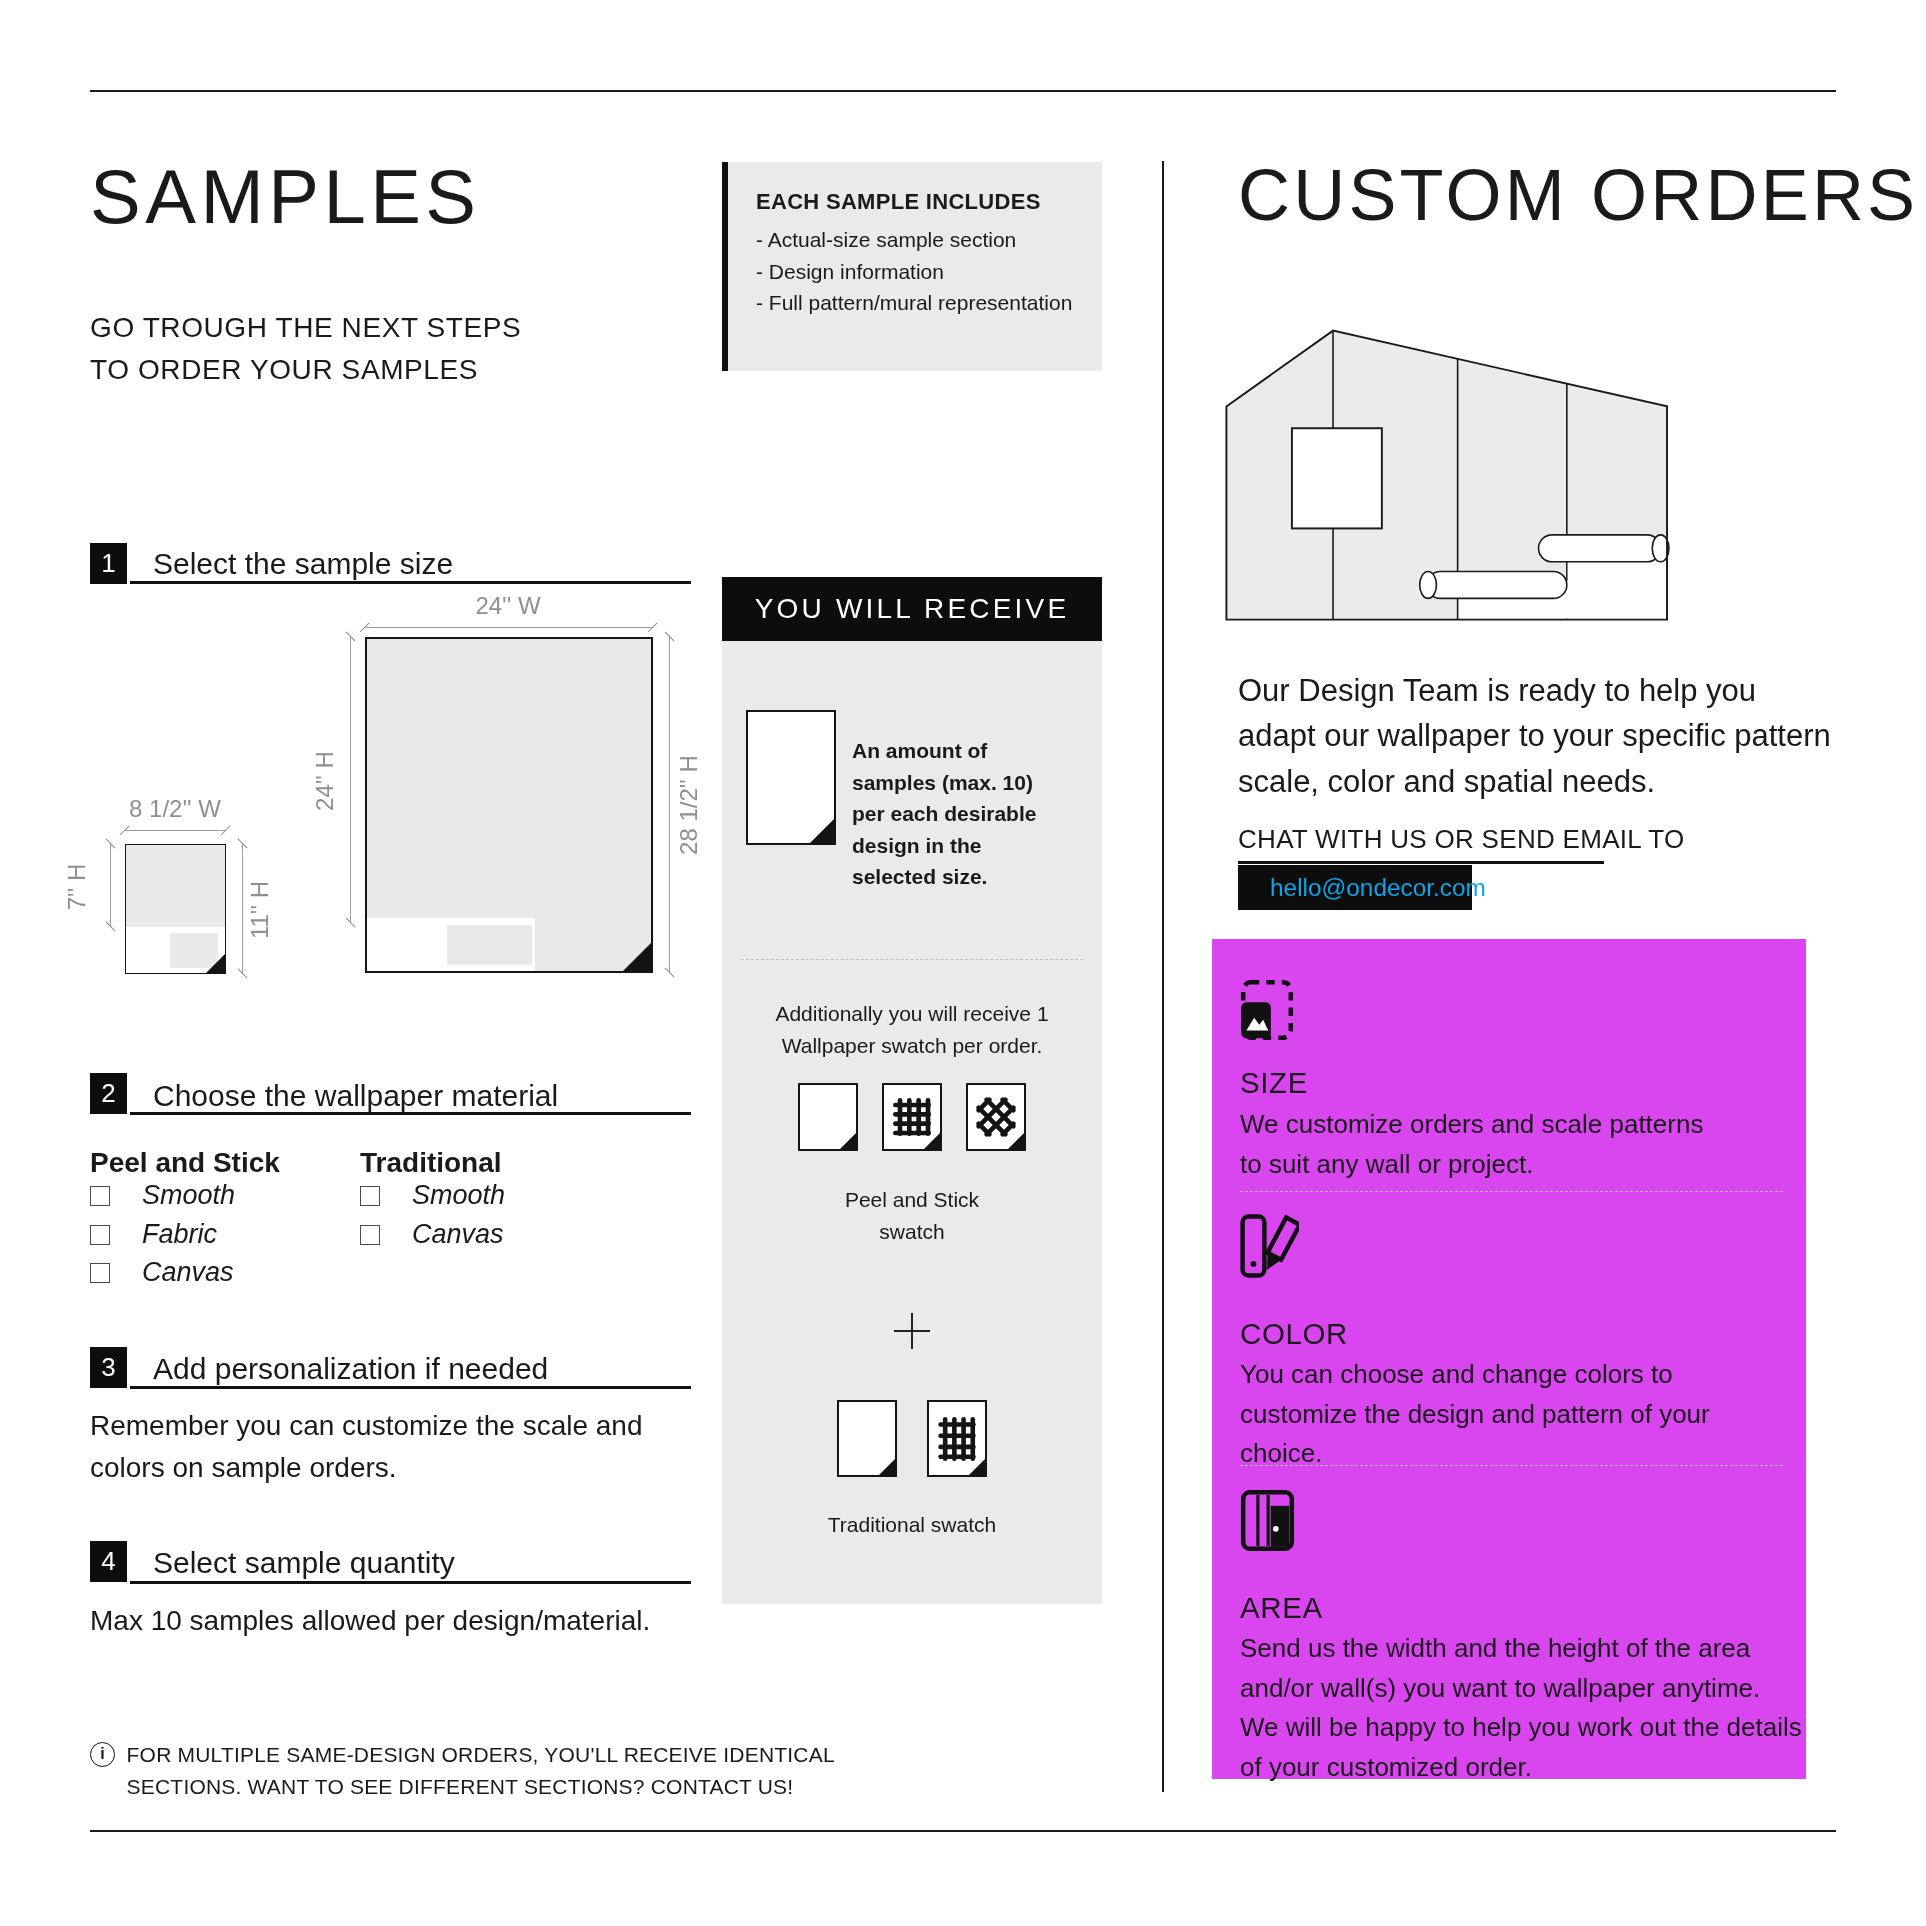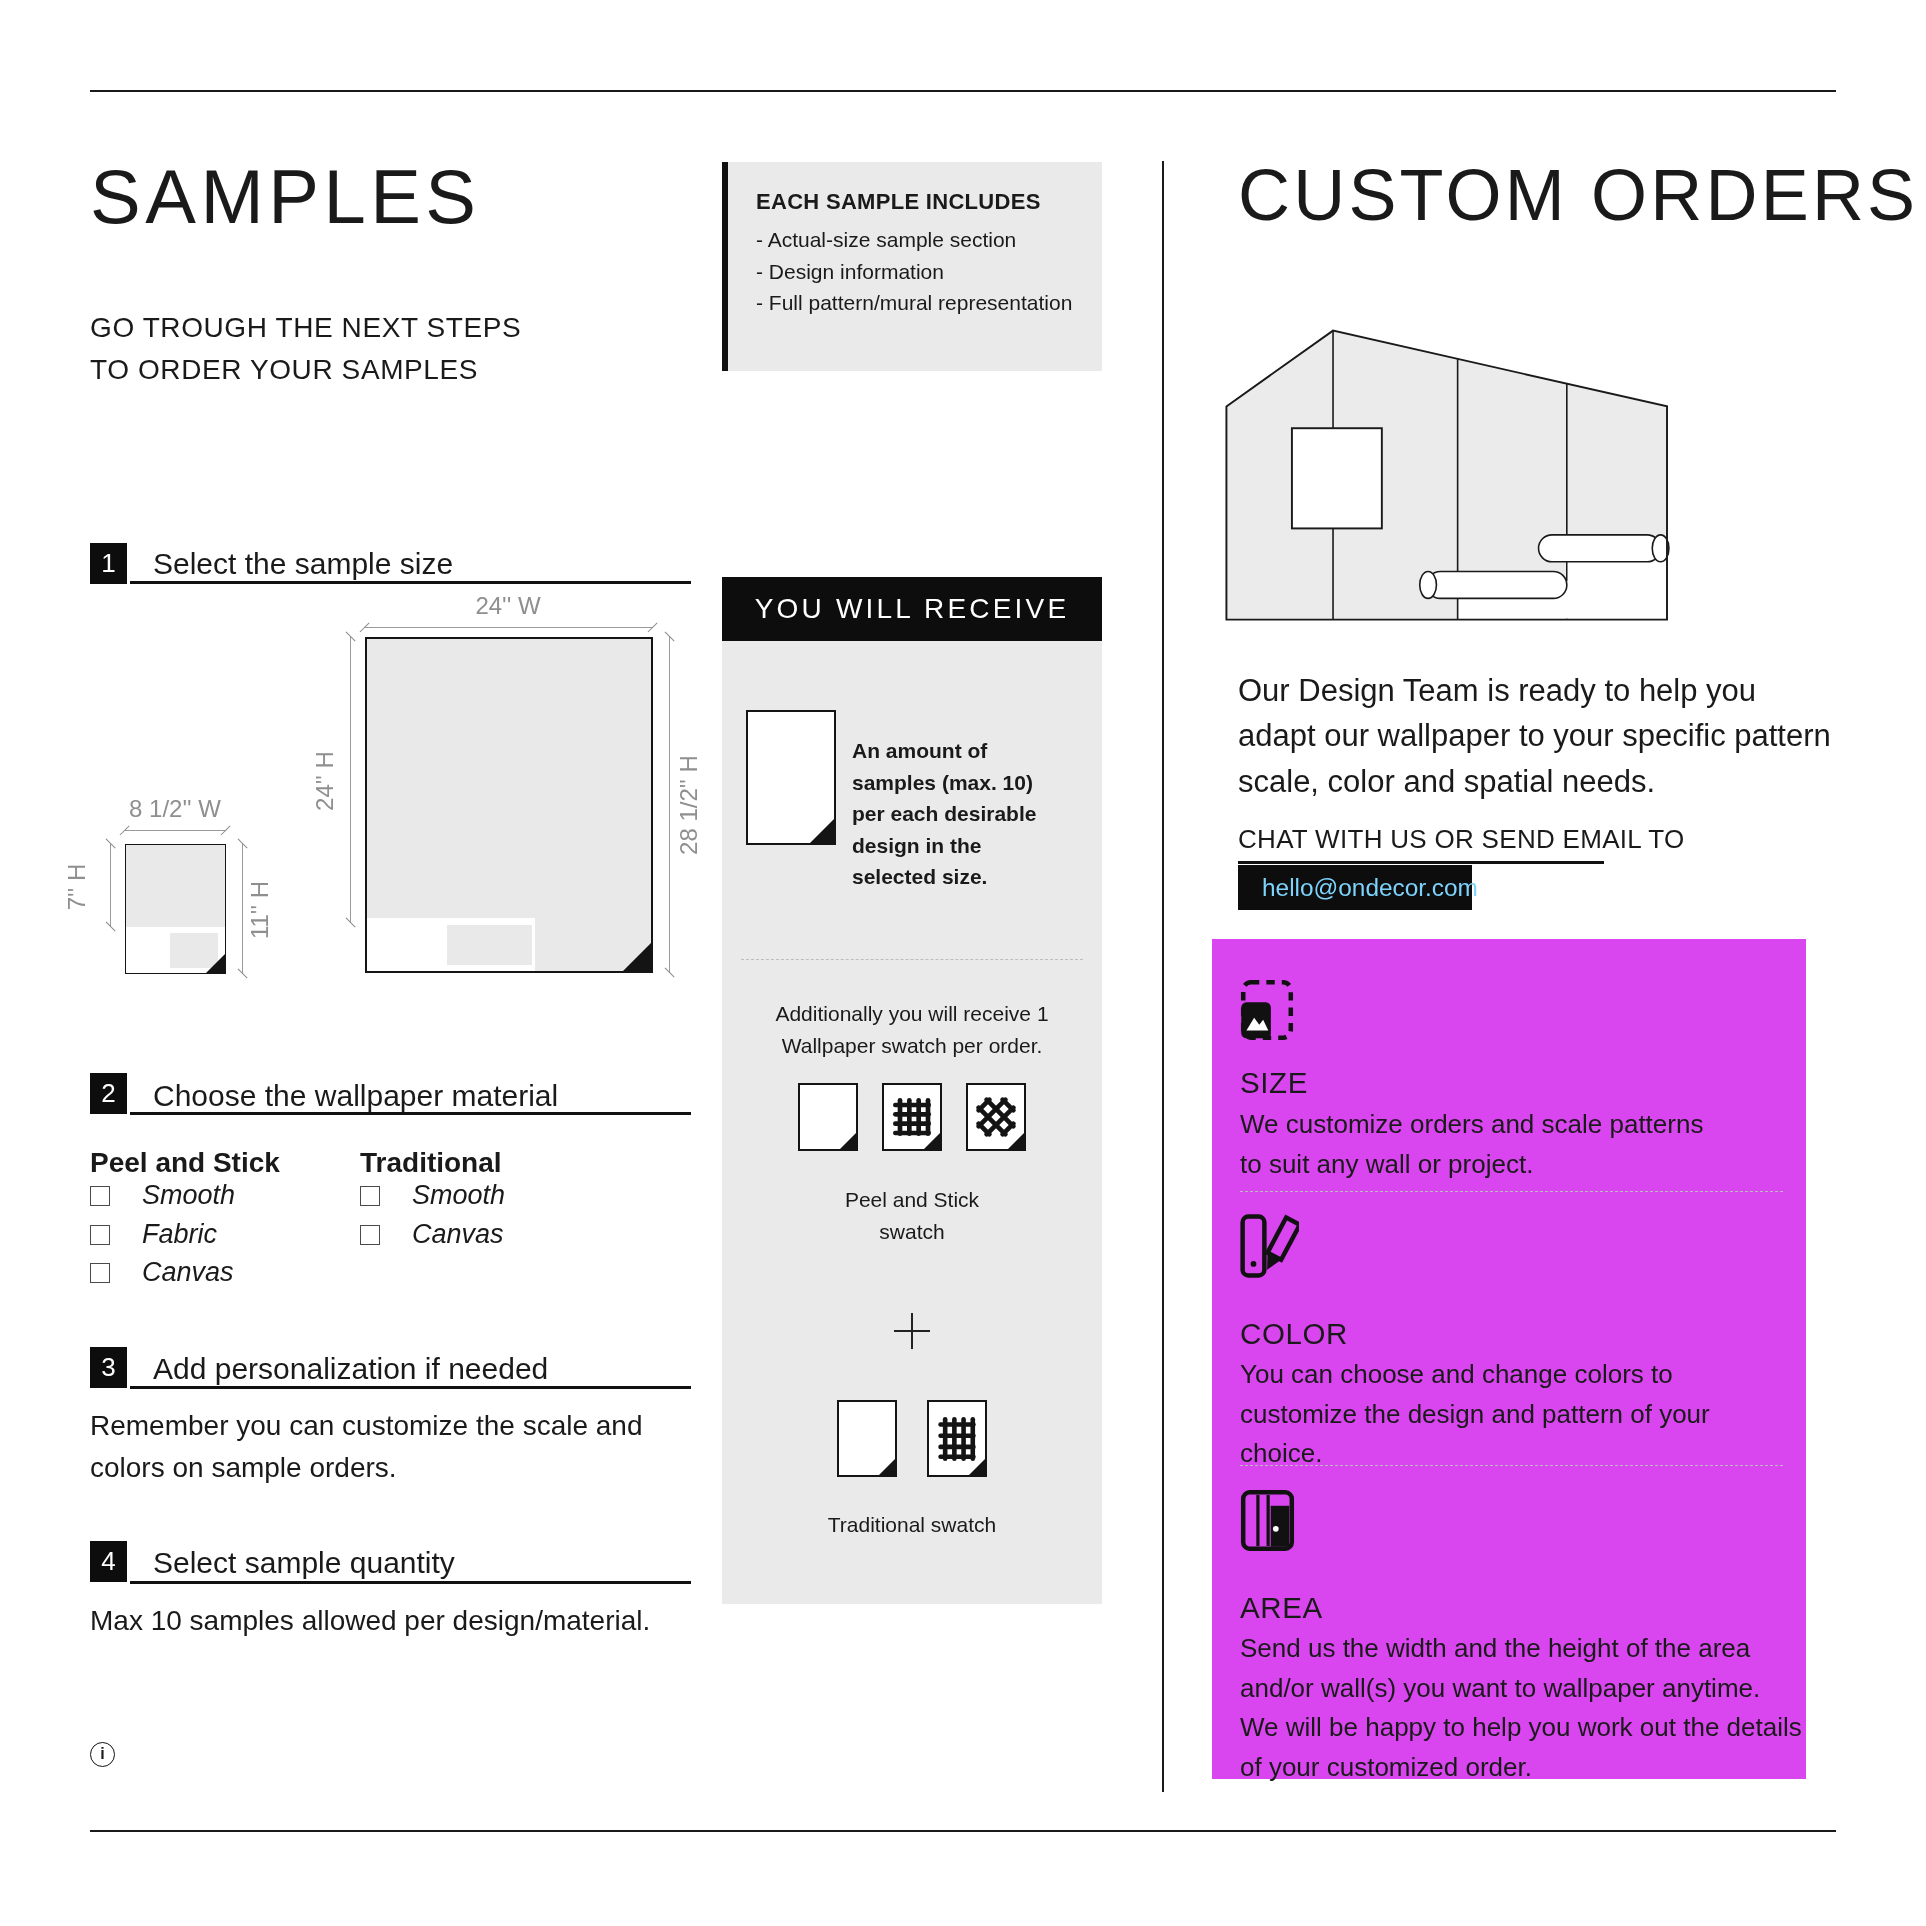--- a/index.html
+++ b/index.html
@@ -73,22 +73,22 @@
   .swatch-label{position:absolute;left:0;width:100%;box-sizing:border-box;padding:0 103px;text-align:center;
     font-size:21px;line-height:1.5;}
   .plus-icon{position:absolute;left:50%;transform:translateX(-50%);top:672px;width:36px;height:36px;}
   .plus-icon::before{content:"";position:absolute;left:0;top:16.7px;width:36px;height:2.6px;background:#222;}
   .plus-icon::after{content:"";position:absolute;left:16.7px;top:0;width:2.6px;height:36px;background:#222;}
 
   
   .design-intro{left:1238px;top:668px;width:604px;font-size:31px;line-height:1.46;}
   .chat-label{left:1238px;top:824px;font-size:26px;letter-spacing:0.3px;white-space:nowrap;}
   .chat-underline{left:1238px;top:861px;width:366px;height:2.6px;background:#111;}
-  .email-box{left:1238px;top:865px;width:234px;height:45px;background:#0d0d0d;color:#7dd3fc;
-    display:flex;align-items:center;padding-left:24px;box-sizing:border-box;font-size:24.4px;}
+  .email-box{left:1238px;top:865px;width:234px;height:45px;background:#0d0d0d;color:#0ea5e9;
+    display:flex;align-items:center;padding-left:32px;box-sizing:border-box;font-size:24.4px;}
   .feature-panel{left:1212px;top:939px;width:594px;height:840px;background:#d946ef;}
   .feat-heading{position:absolute;font-size:29.5px;letter-spacing:0.6px;}
   .feat-body{position:absolute;font-size:26px;line-height:1.52;}
   .feat-divider{position:absolute;border-top:1.9px dashed #b9b9b9;width:543px;}
 </style>
 </head>
 <body>
 
 <div class="rule" style="left:90px;top:90px;width:1746px;height:1.9px;"></div>
 <div class="rule" style="left:90px;top:1830px;width:1746px;height:1.9px;"></div>
@@ -168,20 +168,21 @@
 <div class="step-line" style="left:130px;top:1386px;width:561px;"></div>
 <div class="step-body" style="left:90px;top:1405px;width:578px;">Remember you can customize the scale and colors on sample orders.</div>
 
 <div class="step-num" style="left:90px;top:1541px;">4</div>
 <div class="step-title" style="left:153px;top:1546px;">Select sample quantity</div>
 <div class="step-line" style="left:130px;top:1581px;width:561px;"></div>
 <div class="step-body" style="left:90px;top:1600px;width:642px;">Max 10 samples allowed per design/material.</div>
 
 <div class="abs footnote">
   <span class="info-icon"></span>
+  <span class="footnote-text">FOR MULTIPLE SAME-DESIGN ORDERS, YOU'LL RECEIVE IDENTICAL SECTIONS. WANT TO SEE DIFFERENT SECTIONS? CONTACT US!</span>
 </div>
 
 <div class="abs receive-header">YOU WILL RECEIVE</div>
 <div class="abs receive-panel">
   <div class="paper-big">
     <div class="fold" style="border-left:24.4px solid transparent;border-bottom:24.4px solid #141414;"></div>
   </div>
   <div class="rp-sample-text">An amount of samples (max. 10) per each desirable design in the selected size.</div>
 
   <div class="rp-divider"></div>

